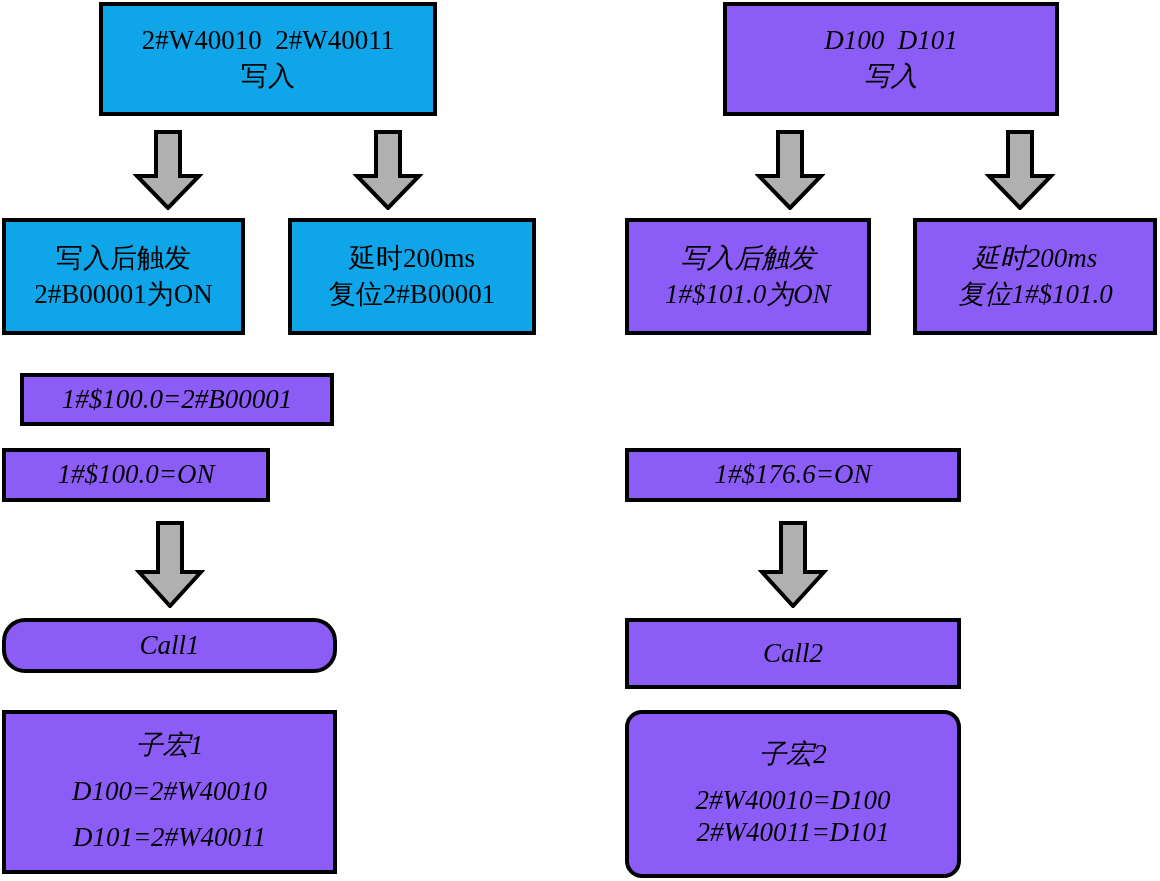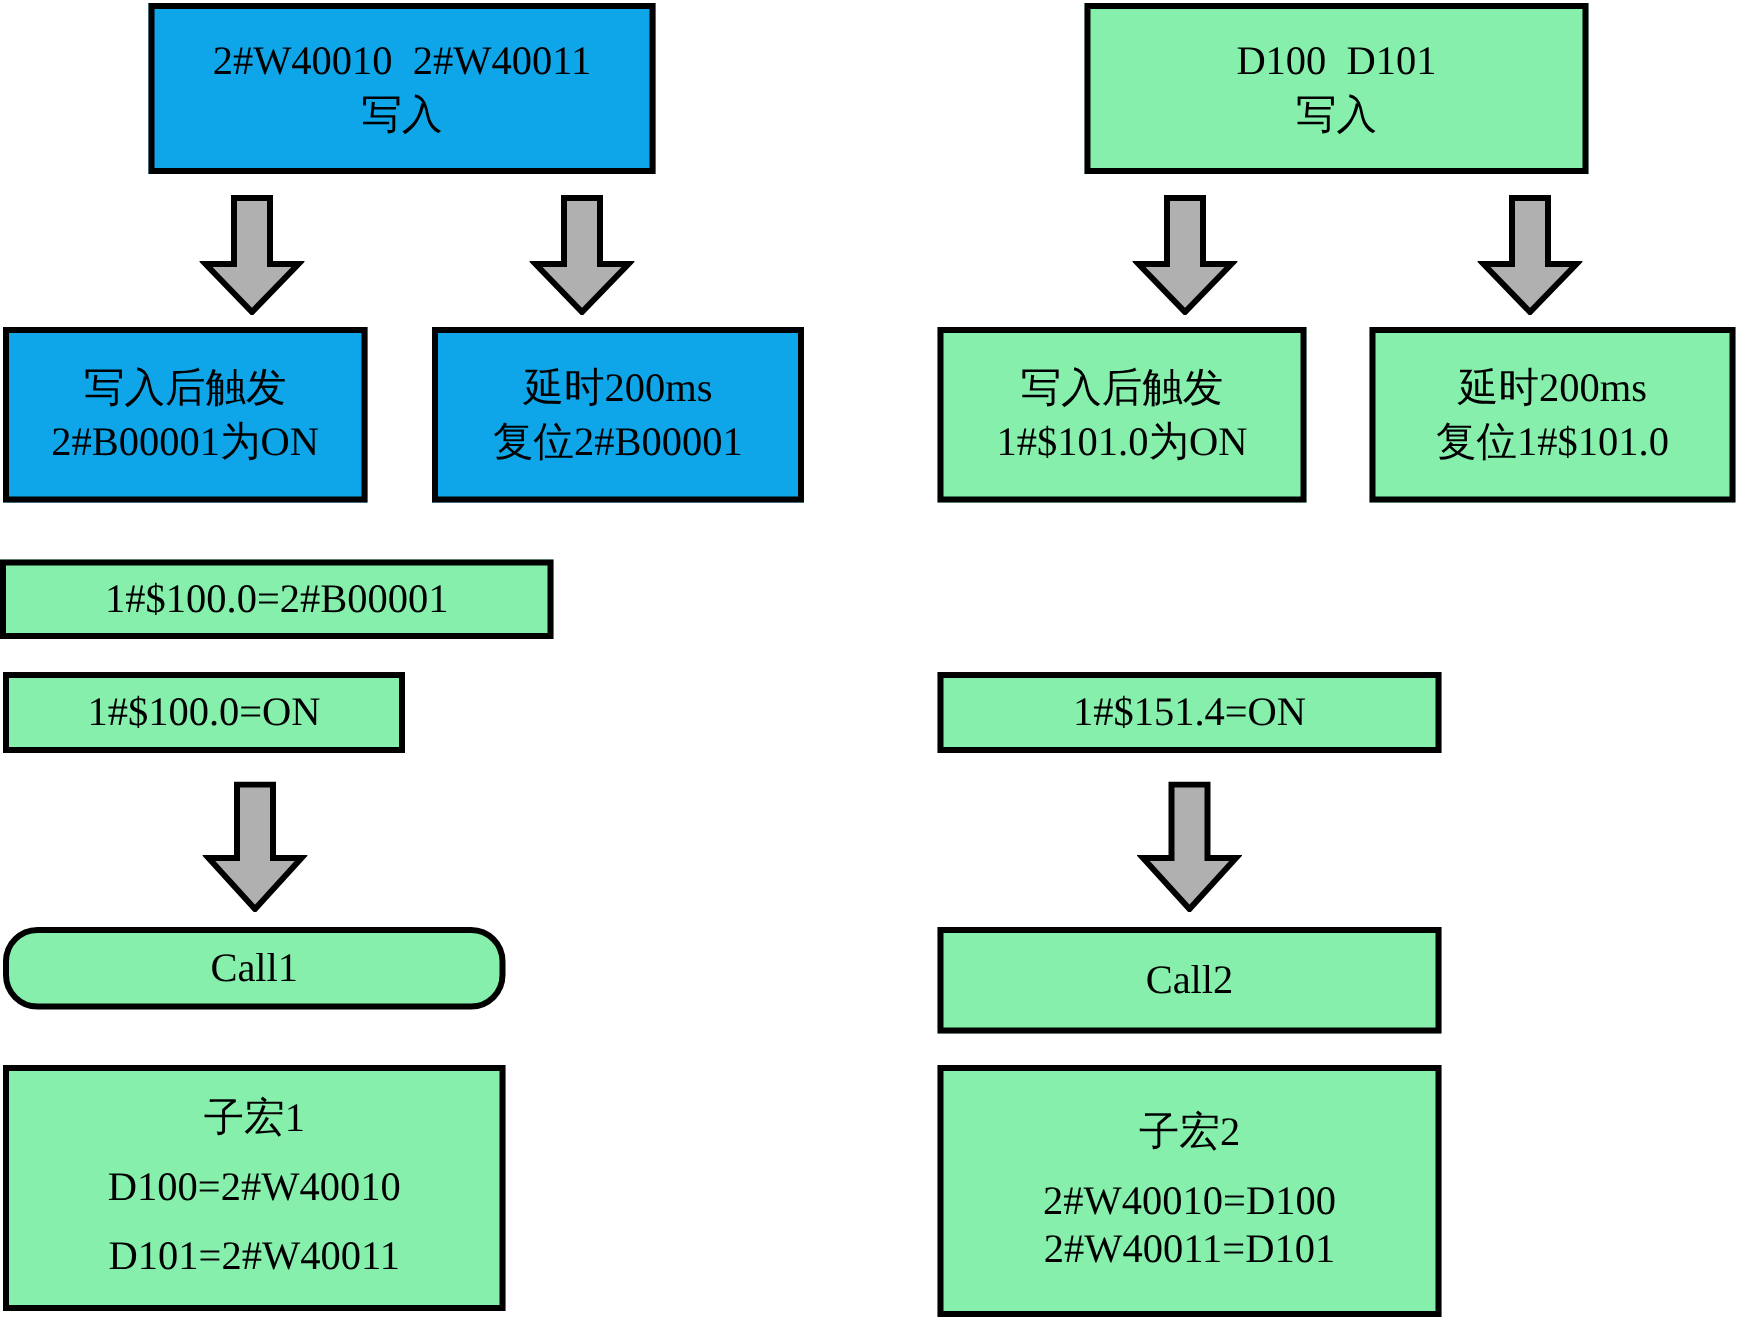--- a/index.html
+++ b/index.html
@@ -29,21 +29,21 @@
     flex-direction: column;
     align-items: center;
     justify-content: center;
     text-align: center;
     line-height: 1.18;
     font-size: 27px;
     letter-spacing: 0px;
     white-space: pre;
   }
   .fill-dark  { background: #0ea5e9; }
-  .fill-light { background: #86efac; }
+  .fill-light { background: #8b5cf6; font-style: italic; }
   .line { display: block; }
   .line + .line { margin-top: 4px; }
   .tight + .tight { margin-top: 0px; }
   .gap-line { margin-top: 14px !important; }
   .arrow {
     position: absolute;
   }
   .arrow svg { display: block; }
 </style>
 </head>
@@ -71,21 +71,21 @@
   <div class="node fill-dark" style="left:2px; top:218px; width:243px; height:117px;">
     <span class="line">写入后触发</span>
     <span class="line">2#B00001为ON</span>
   </div>
 
   <div class="node fill-dark" style="left:288px; top:218px; width:248px; height:117px;">
     <span class="line">延时200ms</span>
     <span class="line">复位2#B00001</span>
   </div>
 
-  <div class="node fill-light" style="left:0; top:373px; width:369px; height:53px;text-align:center;">
+  <div class="node fill-light" style="left:20px; top:373px; width:314px; height:53px;text-align:center;">
     <span class="line">1#$100.0=2#B00001</span>
   </div>
 
   <div class="node fill-light" style="left:2px; top:448px; width:268px; height:54px;">
     <span class="line">1#$100.0=ON</span>
   </div>
 
   <div class="arrow" style="left:135px; top:521px; width:70px; height:87px;">
     <svg width="70" height="87" viewBox="0 0 70 87">
       <polygon points="23,2 47,2 47,51 66,51 35,85 4,51 23,51" fill="#b0b0b0" stroke="#000000" stroke-width="4" stroke-linejoin="miter"></polygon>
@@ -123,32 +123,32 @@
     <span class="line">写入后触发</span>
     <span class="line">1#$101.0为ON</span>
   </div>
 
   <div class="node fill-light" style="left:913px; top:218px; width:244px; height:117px;">
     <span class="line">延时200ms</span>
     <span class="line">复位1#$101.0</span>
   </div>
 
   <div class="node fill-light" style="left:625px; top:448px; width:336px; height:54px;">
-    <span class="line">1#$151.4=ON</span>
+    <span class="line">1#$176.6=ON</span>
   </div>
 
   <div class="arrow" style="left:758px; top:521px; width:70px; height:87px;">
     <svg width="70" height="87" viewBox="0 0 70 87">
       <polygon points="23,2 47,2 47,51 66,51 35,85 4,51 23,51" fill="#b0b0b0" stroke="#000000" stroke-width="4" stroke-linejoin="miter"></polygon>
     </svg>
   </div>
 
   <div class="node fill-light" style="left:625px; top:618px; width:336px; height:71px;">
     <span class="line">Call2</span>
   </div>
 
-  <div class="node fill-light" style="left:625px; top:710px; width:336px; height:168px;">
+  <div class="node fill-light" style="left:625px; top:710px; width:336px; height:168px;border-radius:17px;">
     <span class="line">子宏2</span>
     <span class="line gap-line tight">2#W40010=D100</span>
     <span class="line tight">2#W40011=D101</span>
   </div>
 
 </div>
 
 </body></html>

